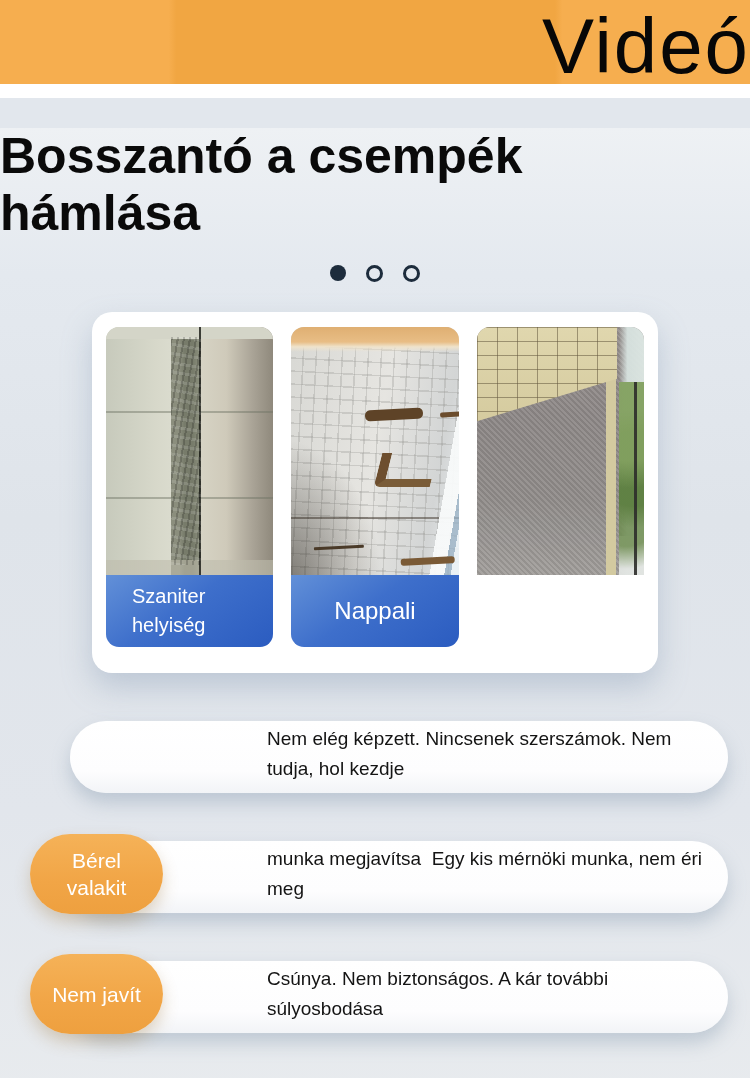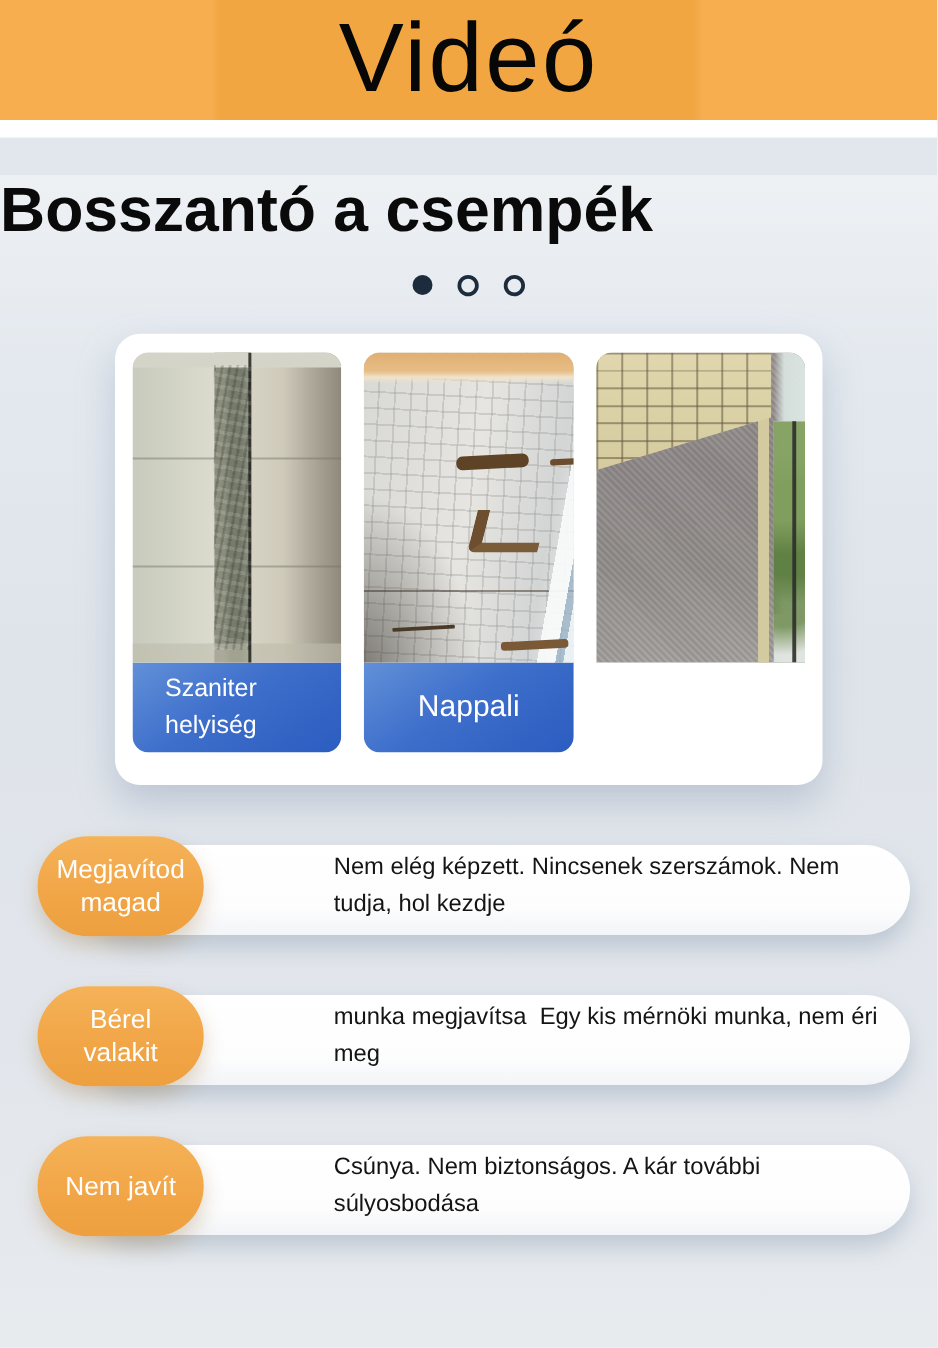--- a/index.html
+++ b/index.html
@@ -1,23 +1,23 @@
 <!DOCTYPE html>
 <html><head>
 <meta charset="utf-8">
 <style>
   * { margin:0; padding:0; box-sizing:border-box; }
   html,body { font-family:"Liberation Sans", sans-serif; }
   .page { width:750px; height:1078px; overflow:hidden; position:relative; background:#e2e7ed; }
 
   
   .header {
-    height:96px;
+    height:84px;
     background:linear-gradient(90deg,#f6ae4f 0%,#f6ae4f 22.5%,#f1a642 23.5%,#f1a642 74%,#f6ae4f 75%,#f6ae4f 100%);
-    text-align:center;
+    text-align:right;
   }
   .header h1 {
     font-size:78px; font-weight:400; color:#070707;
     line-height:92px; letter-spacing:2px;
   }
   .header-strip { height:14px; background:#ffffff; }
 
   
   .main {
     height:976px;
@@ -147,20 +147,21 @@
 
   <div class="header">
     <h1>Videó</h1>
   </div>
   <div class="header-strip"></div>
 
   <div class="main">
 
     <div class="heading">
       <div>Bosszantó a csempék</div>
+      <div>hámlása</div>
     </div>
 
     <div class="dots">
       <span class="dot active"></span>
       <span class="dot inactive"></span>
       <span class="dot inactive"></span>
     </div>
 
     <div class="card">
 
@@ -175,21 +176,20 @@
       </div>
 
       <div class="g-item">
         <div class="photo p3"></div>
       </div>
 
     </div>
 
     <div class="option-row first">
       <div class="option-card"></div>
-      <div class="option-tag">Megjavítod magad</div>
       <div class="option-desc">Nem elég képzett. Nincsenek szerszámok. Nem tudja, hol kezdje</div>
     </div>
 
     <div class="option-row">
       <div class="option-card"></div>
       <div class="option-tag">Bérel valakit</div>
       <div class="option-desc">munka megjavítsa  Egy kis mérnöki munka, nem éri meg</div>
     </div>
 
     <div class="option-row">

